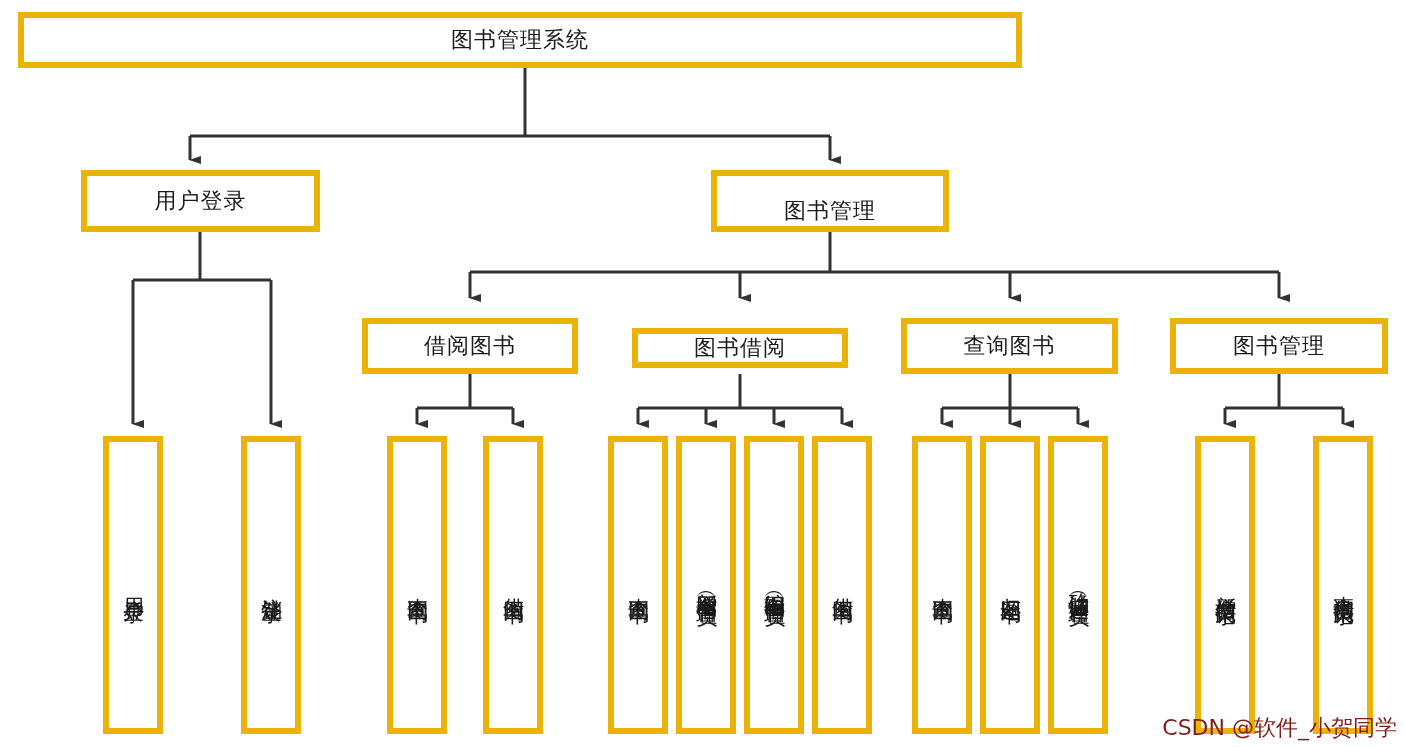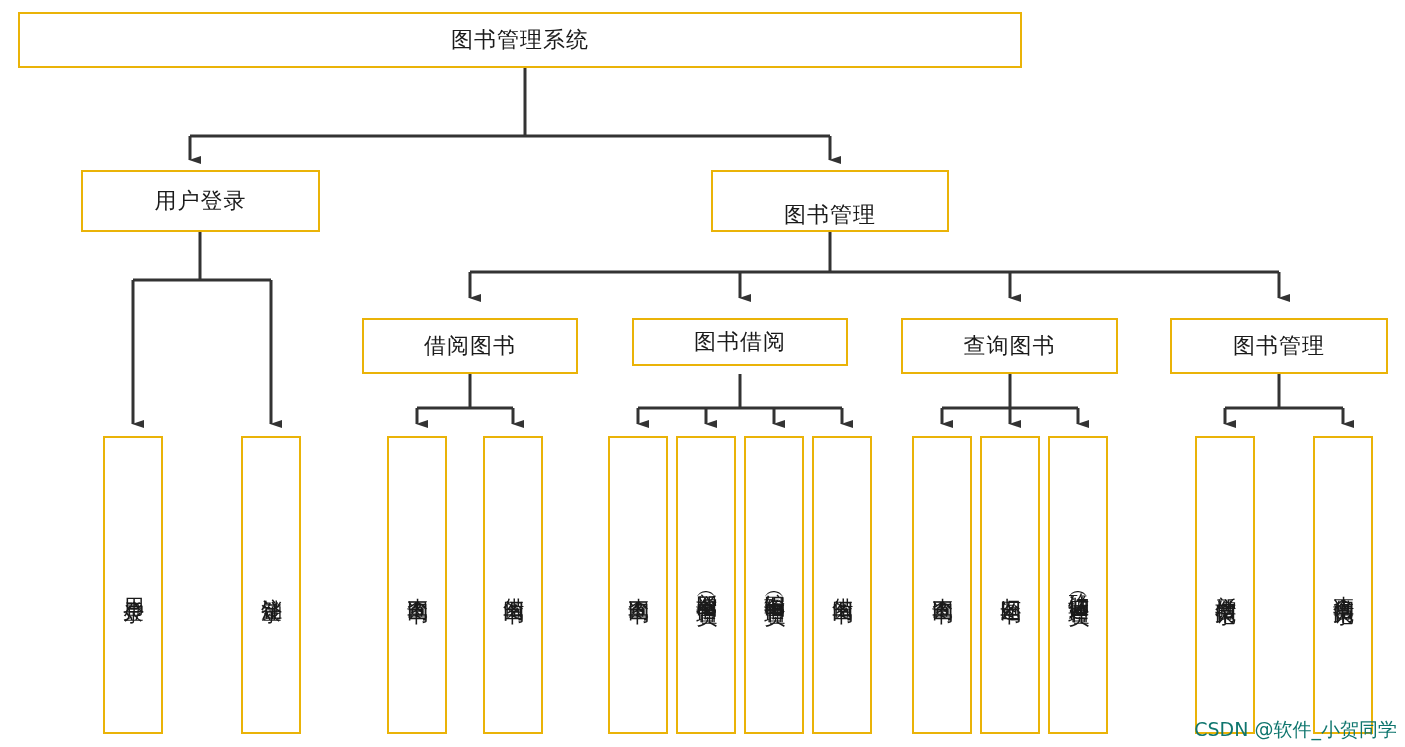--- a/index.html
+++ b/index.html
@@ -21,21 +21,21 @@
     position: absolute;
     left: 0;
     top: 0;
     width: 1405px;
     height: 747px;
   }
   .node {
     position: absolute;
     box-sizing: border-box;
     background: #ffffff;
-    border: 2px solid #eab308;
+    border: 6px solid #eab308;
     display: flex;
     align-items: center;
     justify-content: center;
     color: #1a1a1a;
   }
   .node.horiz {
     font-size: 22px;
     letter-spacing: 1px;
   }
   .node.vert {
@@ -49,22 +49,22 @@
   }
   .node.vert .vlabel {
     writing-mode: vertical-rl;
     text-orientation: upright;
     white-space: nowrap;
   }
   .watermark {
     position: absolute;
     right: 8px;
     bottom: 4px;
-    font-size: 19px;
-    color: #0f766e;
+    font-size: 22px;
+    color: #7f1d1d;
     white-space: nowrap;
     font-family: "DejaVu Sans", "Liberation Sans", sans-serif;
   }
 </style>
 </head>
 <body>
 
 <div id="canvas">
 
   <svg id="wires" viewBox="0 0 1405 747" xmlns="http://www.w3.org/2000/svg">
@@ -125,21 +125,21 @@
   <div class="node horiz" style="left:81px; top:170px; width:239px; height:62px;">
     <span>用户登录</span>
   </div>
   <div class="node horiz" style="left:711px; top:170px; width:238px; height:62px;align-items:flex-end;">
     <span>图书管理</span>
   </div>
 
   <div class="node horiz" style="left:362px; top:318px; width:216px; height:56px;">
     <span>借阅图书</span>
   </div>
-  <div class="node horiz" style="left:632px; top:318px; width:216px; height:48px;font-family:Liberation Serif, serif;">
+  <div class="node horiz" style="left:632px; top:328px; width:216px; height:40px;font-family:Liberation Serif, serif;">
     <span>图书借阅</span>
   </div>
   <div class="node horiz" style="left:901px; top:318px; width:217px; height:56px;">
     <span>查询图书</span>
   </div>
   <div class="node horiz" style="left:1170px; top:318px; width:218px; height:56px;">
     <span>图书管理</span>
   </div>
 
   <div class="node vert" style="left:103px; top:436px; width:60px; height:298px;">

